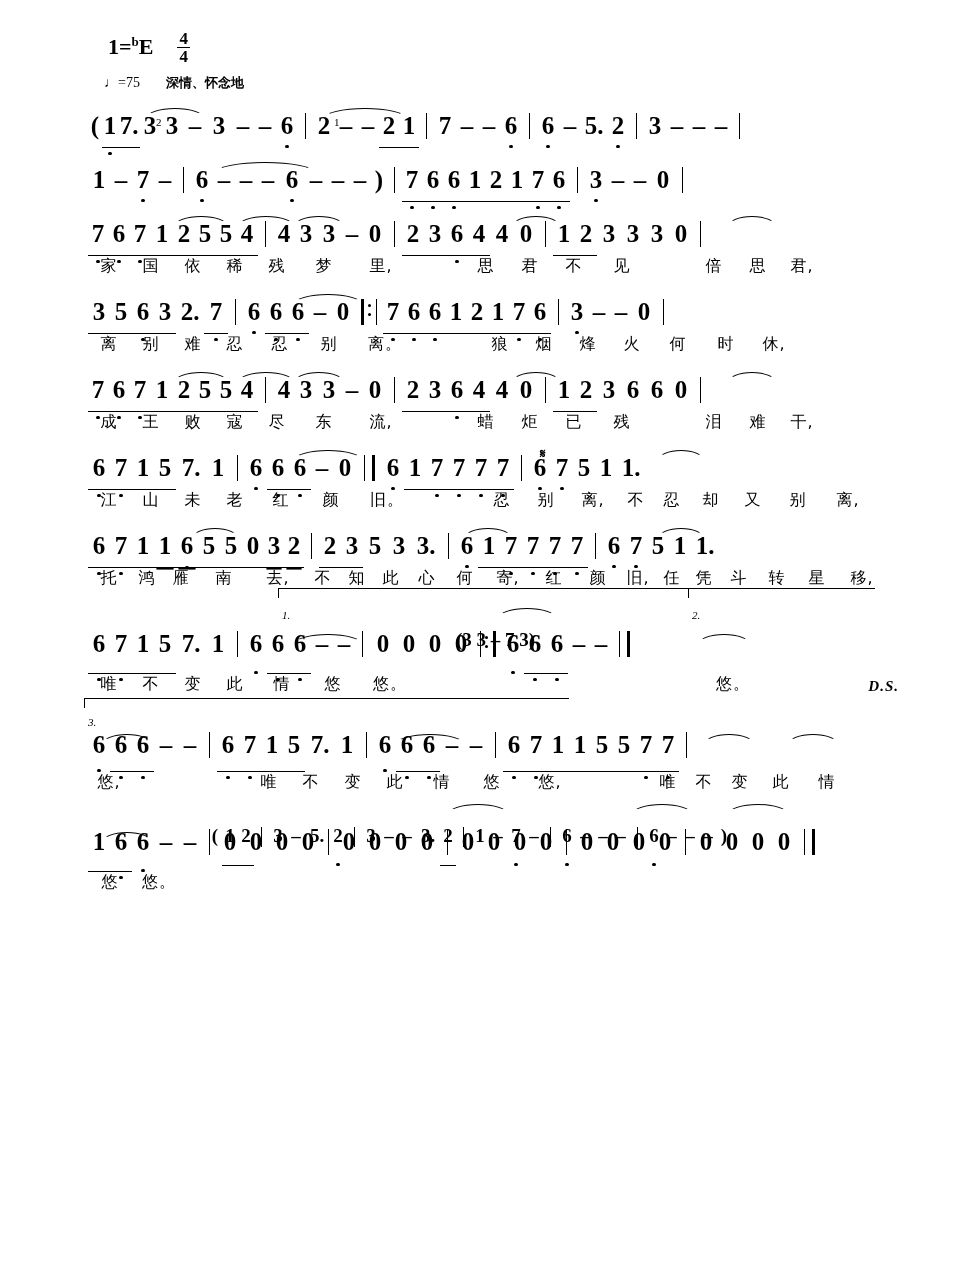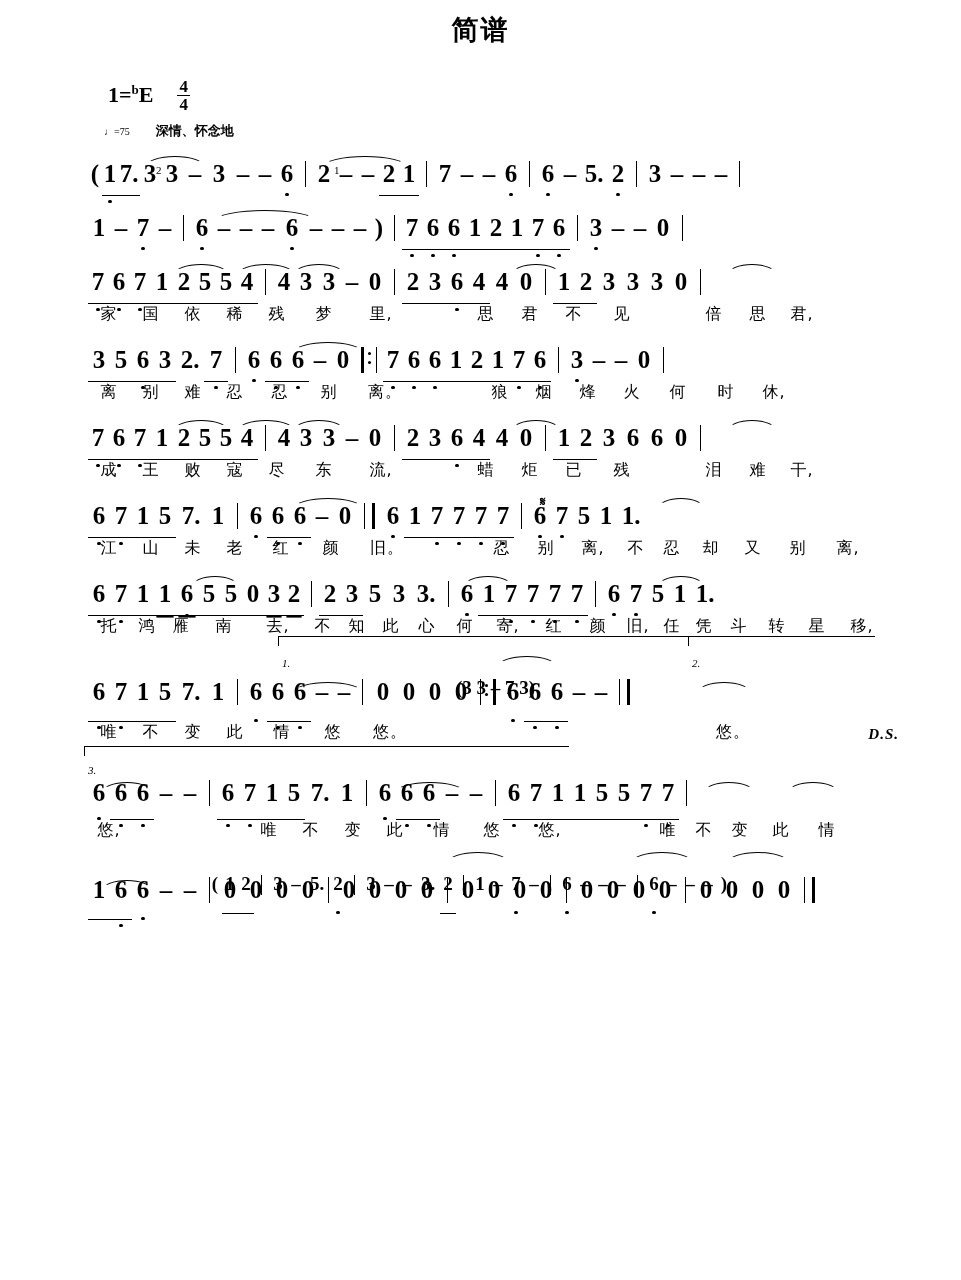--- a/index.html
+++ b/index.html
@@ -72,21 +72,21 @@
     padding: 0 2px;
   }
   .tempo-row {
     padding-left: 104px;
     margin-top: 10px;
     font-size: 13px;
     font-family: "DejaVu Sans", sans-serif;
   }
   .tempo-row .bpm {
     font-family: "Liberation Serif", serif;
-    font-size: 10px;
+    font-size: 14px;
   }
   .tempo-row .expr {
     font-weight: bold;
     margin-left: 22px;
     font-size: 13px;
   }
 
   
   .system {
     position: relative;
@@ -211,21 +211,20 @@
   .smallnote {
     font-size: 19px;
     font-weight: bold;
   }
 </style>
 </head>
 <body>
 
 <div class="sheet">
 
-  <div class="subtitle">简谱</div>
 
   <div class="header-row">
     <span class="keysig"><span>1=</span><sup>b</sup><span>E</span></span>
     <span class="timesig">
       <span class="num">4</span>
       <span class="den">4</span>
     </span>
   </div>
 
   <div class="tempo-row">
@@ -352,15 +351,18 @@
     <div class="noteline" style="height:56px; line-height:56px">
       <span class="smallnote" style="position:absolute; left:120px; top:-6px;">
         <span class="tok" style="width:14px">(</span><span class="tok u1" style="width:16px">1</span><span class="tok u1" style="width:16px">2</span><span class="bar" style="height:20px"></span><span class="tok" style="width:18px">3</span><span class="tok" style="width:18px">–</span><span class="tok" style="width:24px">5.</span><span class="tok dotlow" style="width:18px">2</span><span class="bar" style="height:20px"></span><span class="tok" style="width:18px">3</span><span class="tok" style="width:18px">–</span><span class="tok" style="width:18px">–</span><span class="tok" style="width:24px">3.</span><span class="tok u1" style="width:16px">2</span><span class="bar" style="height:20px"></span><span class="tok" style="width:18px">1</span><span class="tok" style="width:18px">–</span><span class="tok dotlow" style="width:18px">7</span><span class="tok" style="width:18px">–</span><span class="bar" style="height:20px"></span><span class="tok dotlow" style="width:18px">6</span><span class="tok" style="width:18px">–</span><span class="tok" style="width:18px">–</span><span class="tok" style="width:18px">–</span><span class="bar" style="height:20px"></span><span class="tok dotlow" style="width:18px">6</span><span class="tok" style="width:18px">–</span><span class="tok" style="width:18px">–</span><span class="tok" style="width:18px">–</span><span class="tok" style="width:14px">)</span>
       </span>
       <span class="tok u1" style="width:22px">1</span><span class="tok u1 dotlow" style="width:22px">6</span><span class="tok dotlow" style="width:22px">6</span><span class="tok" style="width:24px">–</span><span class="tok" style="width:24px">–</span><span class="bar"></span><span class="tok" style="width:26px">0</span><span class="tok" style="width:26px">0</span><span class="tok" style="width:26px">0</span><span class="tok" style="width:26px">0</span><span class="bar"></span><span class="tok" style="width:26px">0</span><span class="tok" style="width:26px">0</span><span class="tok" style="width:26px">0</span><span class="tok" style="width:26px">0</span><span class="bar"></span><span class="tok" style="width:26px">0</span><span class="tok" style="width:26px">0</span><span class="tok" style="width:26px">0</span><span class="tok" style="width:26px">0</span><span class="bar"></span><span class="tok" style="width:26px">0</span><span class="tok" style="width:26px">0</span><span class="tok" style="width:26px">0</span><span class="tok" style="width:26px">0</span><span class="bar"></span><span class="tok" style="width:26px">0</span><span class="tok" style="width:26px">0</span><span class="tok" style="width:26px">0</span><span class="tok" style="width:26px">0</span><span class="dbar"></span>
       <span class="slur" style="left:14px; top:18px; width:48px;"></span>
       <span class="slur" style="left:360px; top:-10px; width:58px;"></span>
       <span class="slur" style="left:544px; top:-10px; width:58px;"></span>
       <span class="slur" style="left:640px; top:-10px; width:58px;"></span>
     </div>
+    <div class="lyricline">
+      <span class="tok" style="width:44px">悠</span><span class="tok" style="width:54px">悠。</span>
+    </div>
   </div>
 
 </div>
 
 </body></html>

